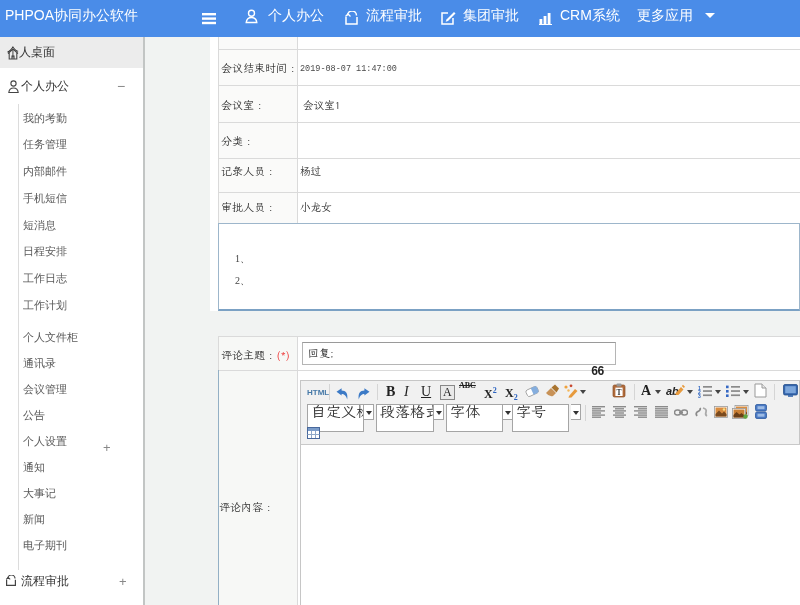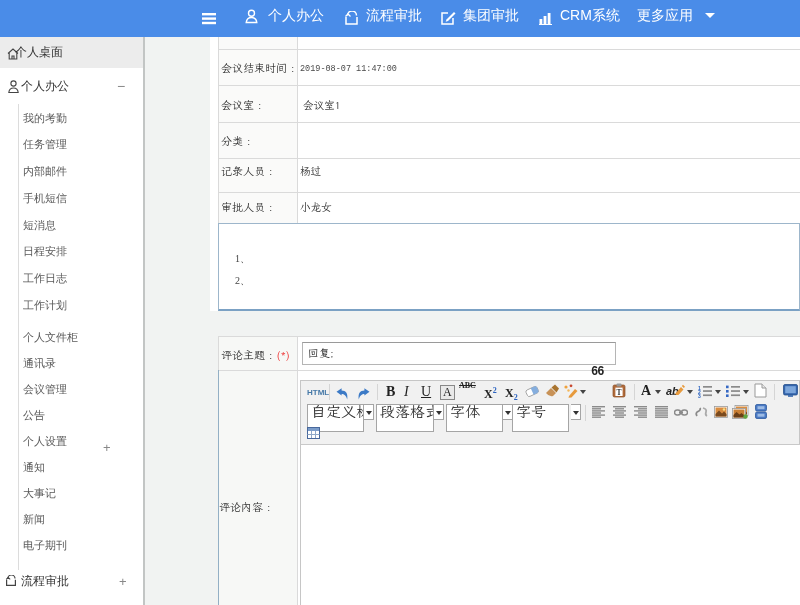--- a/index.html
+++ b/index.html
@@ -43,20 +43,21 @@
 .tsep { position:absolute; width:1px; height:16px; background:#d5d5d5; top:384px; }
 .ddl { position:absolute; top:404px; height:28px; background:#fff; border:1px solid #a5a5a5; font-size:15px; color:#333; line-height:14px; padding-left:3px; white-space:nowrap; overflow:hidden; font-family:"Kaiti SC","KaiTi","LXGW WenKai TC","LXGW WenKai",serif; }
 .ddb { position:absolute; top:404px; width:10px; height:16px; background:#fff; border:1px solid #a5a5a5; border-left:none; }
 .ddb:after { content:""; position:absolute; left:2px; top:6px; border:3px solid transparent; border-top:4px solid #333; }
 .car { position:absolute; width:0; height:0; border:3px solid transparent; border-top:4px solid #444; }
 </style>
 </head>
 <body>
 
 <div id="topbar">
+  <div id="brand">PHPOA协同办公软件</div>
   <svg class="nico" style="left:202px;top:13px" width="14" height="12">
       <rect x="0" y="0" width="14" height="2.4" fill="#fff"></rect>
       <rect x="0" y="4.4" width="14" height="2.4" fill="#fff"></rect>
       <rect x="0" y="8.8" width="14" height="2.4" fill="#fff"></rect>
     </svg>
   <svg class="nico" style="left:245px;top:9px" width="13" height="18" viewBox="0 0 13 18">
       <circle cx="6.5" cy="4.2" r="3" fill="none" stroke="#fff" stroke-width="1.4"></circle>
       <path d="M1.2 13.5 q0.6 -5 5.3 -5 q4.7 0 5.3 5 z" fill="none" stroke="#fff" stroke-width="1.4"></path>
     </svg>
   <div class="nav" style="left:268px">个人办公</div>
@@ -80,21 +81,21 @@
   <div class="nav" style="left:560px">CRM系统</div>
   <div class="nav" style="left:637px">更多应用</div>
   <div class="abs" style="left:705px;top:13px;width:0;height:0;border:5px solid transparent;border-top:5px solid #fff"></div>
 </div>
 
 <div id="sidebar">
   <div style="position:absolute;left:0;top:0;width:143px;height:31px;background:#ececec"></div>
   <svg style="position:absolute;left:7px;top:11px" width="12" height="12" viewBox="0 0 12 12">
       <path d="M1 5.5 L6 1 L11 5.5 M2.2 5 v6 h7.6 v-6 M5 11 v-3 h2 v3" fill="none" stroke="#444" stroke-width="1.1"></path>
     </svg>
-  <div class="sbtop" style="top:0;height:31px;line-height:31px;padding-left:15px">个人桌面</div>
+  <div class="sbtop" style="top:0;height:31px;line-height:31px;padding-left:7px">个人桌面</div>
   <svg style="position:absolute;left:8px;top:43px" width="11" height="14" viewBox="0 0 11 14">
       <circle cx="5.5" cy="3.5" r="2.6" fill="none" stroke="#444" stroke-width="1.1"></circle>
       <path d="M0.8 12.5 q0.5 -4.5 4.7 -4.5 q4.2 0 4.7 4.5 z" fill="none" stroke="#444" stroke-width="1.1"></path>
     </svg>
   <div class="sbtop" style="top:35px;height:28px;line-height:28px;padding-left:21px">个人办公</div>
   <div class="pm" style="left:117px;top:35px;height:28px;line-height:28px">−</div>
   <div id="subline"></div>
   <div class="sbsub" style="top:67.7px;line-height:26.7px">我的考勤<br>任务管理<br>内部邮件<br>手机短信<br>短消息<br>日程安排<br>工作日志<br>工作计划</div>
 <div class="sbsub" style="top:287.4px;line-height:26px">个人文件柜<br>通讯录<br>会议管理<br>公告<br>个人设置<br>通知<br>大事记<br>新闻<br>电子期刊</div>
   <div class="pm" style="left:103px;top:397px;height:27px;line-height:27px;font-size:13px">+</div>

